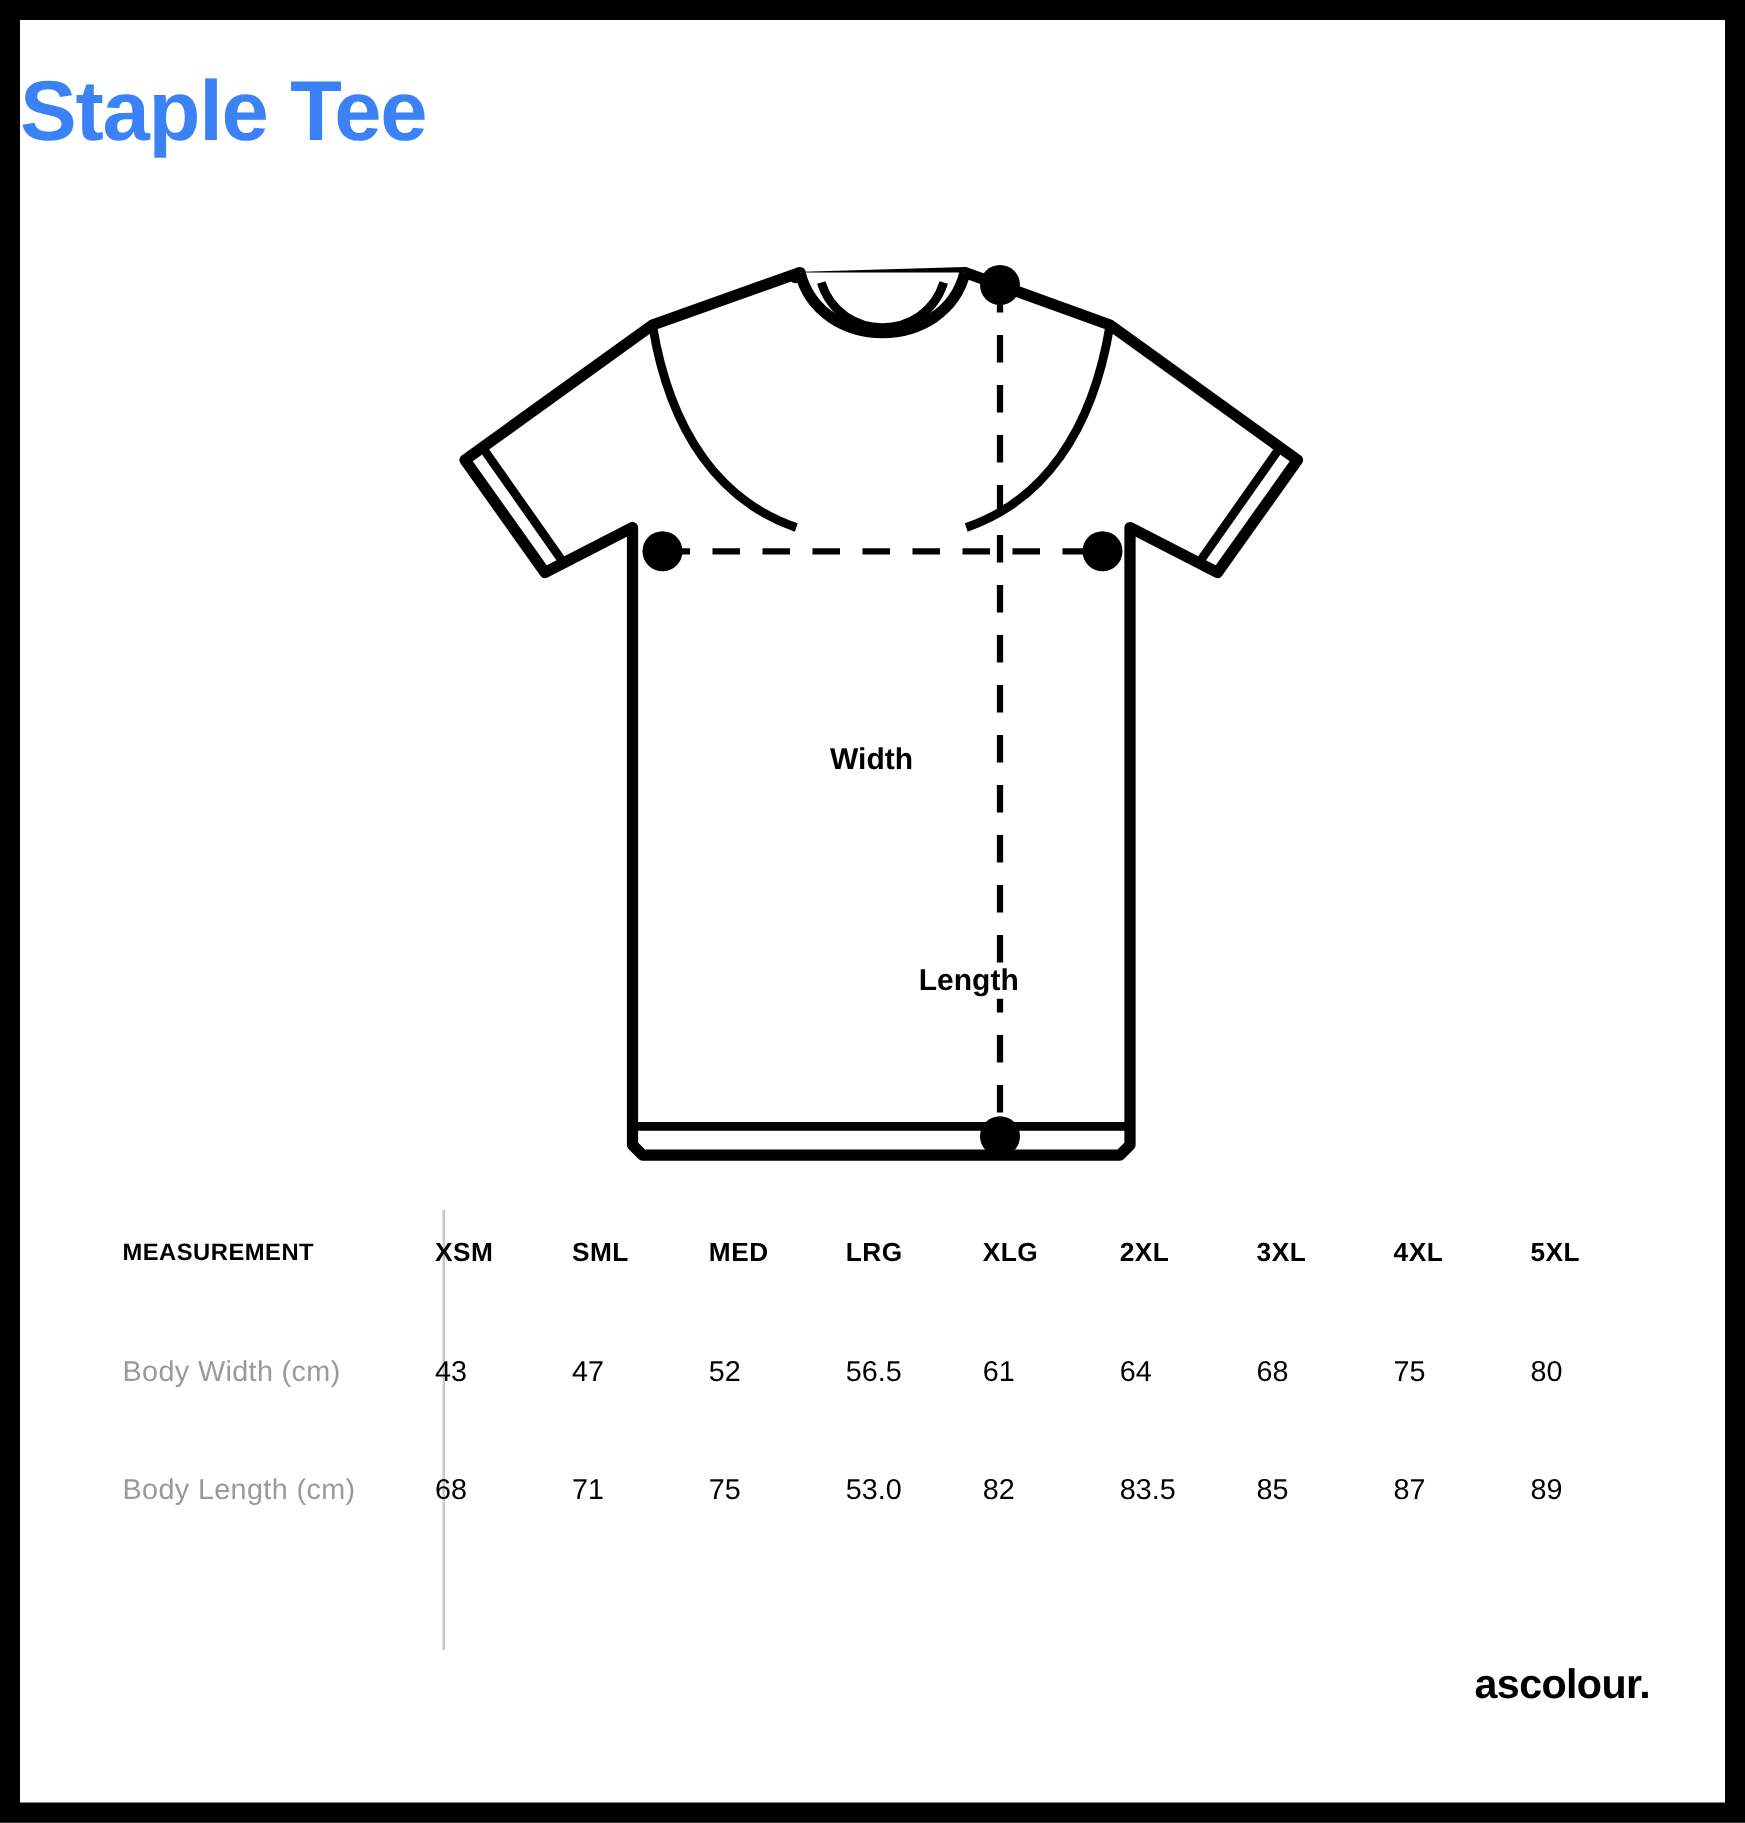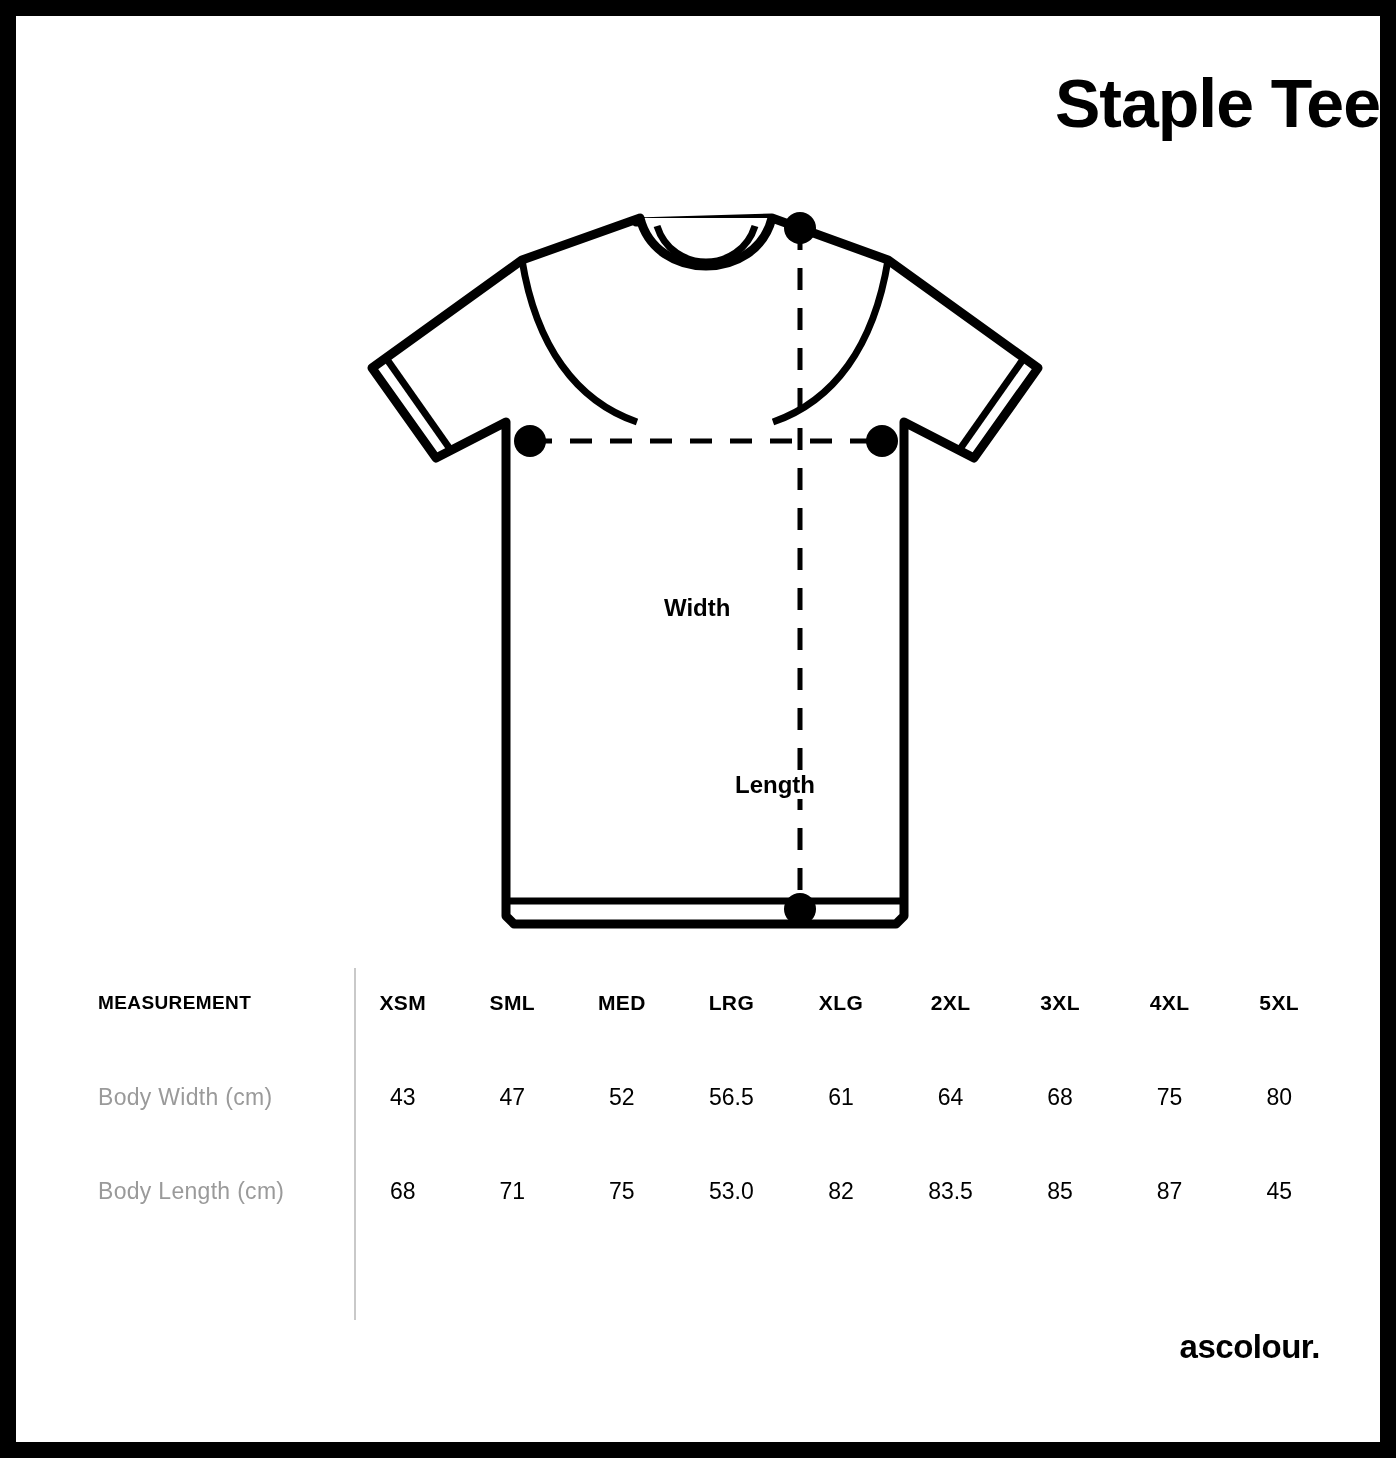--- a/index.html
+++ b/index.html
@@ -17,28 +17,28 @@
     position: absolute;
     left: 16px;
     top: 16px;
     width: 1364px;
     height: 1426px;
     background: #ffffff;
     box-sizing: border-box;
   }
   .title {
     position: absolute;
-    top: 48px;
+    top: 34px;
     left: 0;
     width: 100%;
-    text-align: right;
+    text-align: left;
     font-size: 68px;
     font-weight: bold;
     letter-spacing: -1px;
-    color: #000000;
+    color: #3b82f6;
   }
   .diagram {
     position: absolute;
     top: 170px;
     left: 0;
     width: 100%;
     height: 760px;
   }
   .label-width {
     position: absolute;
@@ -69,21 +69,21 @@
     width: 100%;
   }
   table.sizes {
     border-collapse: collapse;
     width: 1240px;
     margin-left: 78px;
     table-layout: fixed;
   }
   table.sizes th, table.sizes td {
     font-size: 21px;
-    text-align: center;
+    text-align: left;
     padding: 0;
     height: 94px;
     vertical-align: middle;
   }
   table.sizes th.meas-head {
     text-align: left;
     font-size: 19px;
     font-weight: bold;
     color: #000;
     letter-spacing: 0.4px;
@@ -224,21 +224,21 @@
         <tr>
           <td class="meas-label">Body Length (cm)</td>
           <td class="val">68</td>
           <td class="val">71</td>
           <td class="val">75</td>
           <td class="val">53.0</td>
           <td class="val">82</td>
           <td class="val">83.5</td>
           <td class="val">85</td>
           <td class="val">87</td>
-          <td class="val">45</td>
+          <td class="val">89</td>
         </tr>
       </tbody>
     </table>
   </div>
 
   <div class="brand">ascolour.</div>
 
 </div>
 
 </body></html>

